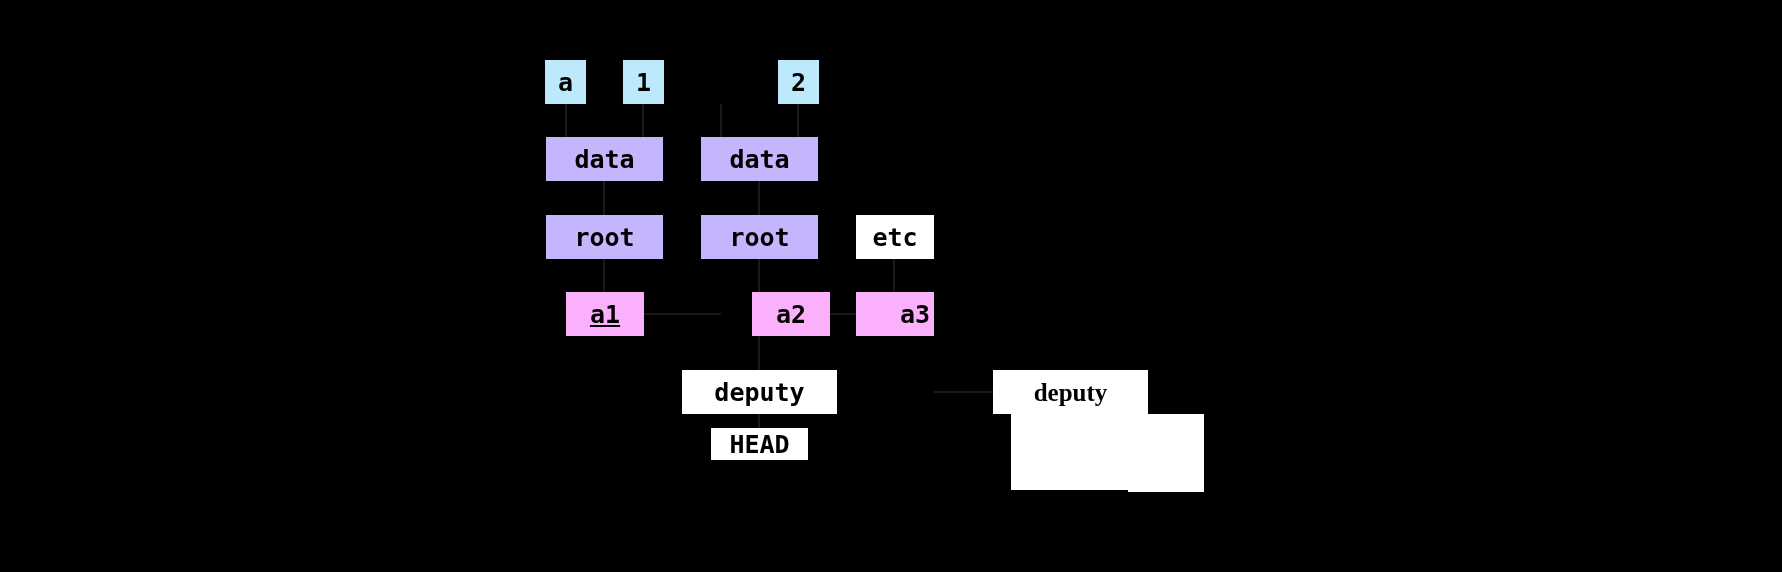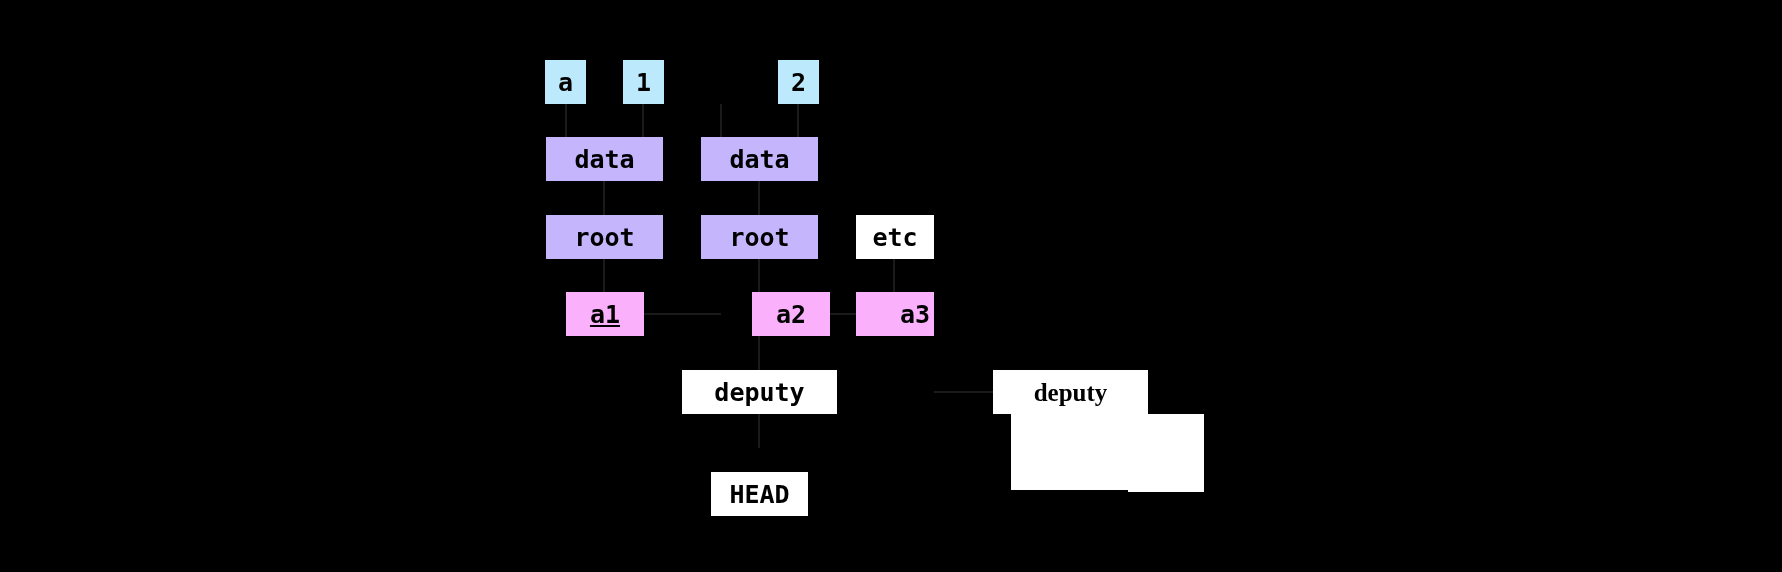--- a/index.html
+++ b/index.html
@@ -93,16 +93,16 @@
       <div class="node tree" style="left: 546px; top: 137px; width: 117px; height: 44px;">data</div>
       <div class="node tree" style="left: 701px; top: 137px; width: 117px; height: 44px;">data</div>
       <div class="node tree" style="left: 546px; top: 215px; width: 117px; height: 44px;">root</div>
       <div class="node tree" style="left: 701px; top: 215px; width: 117px; height: 44px;">root</div>
       <div class="node ref" style="left: 856px; top: 215px; width: 78px; height: 44px;">etc</div>
       <div class="node commit" style="left: 566px; top: 292px; width: 78px; height: 44px; text-decoration: underline;">a1</div>
       <div class="node commit" style="left: 752px; top: 292px; width: 78px; height: 44px;">a2</div>
       <div class="node commit" style="left: 856px; top: 292px; width: 78px; height: 44px; padding-left: 40px;">a3</div>
       <div class="node ref" style="left: 682px; top: 370px; width: 155px; height: 44px;">deputy</div>
       <div class="node ref" style="left: 993px; top: 370px; width: 155px; height: 44px; font-family: Liberation Serif, serif;">deputy</div>
-      <div class="node ref" style="left: 711px; top: 472px; width: 97px; height: 44px;">HEAD</div>
+      <div class="node ref" style="left: 711px; top: 428px; width: 97px; height: 32px;">HEAD</div>
     </div>
 
 </div>
 
 </body></html>

